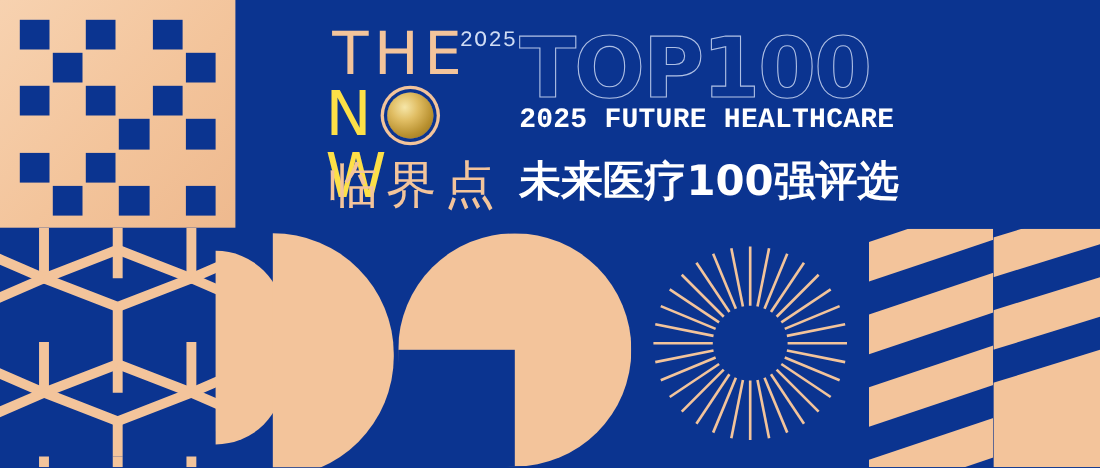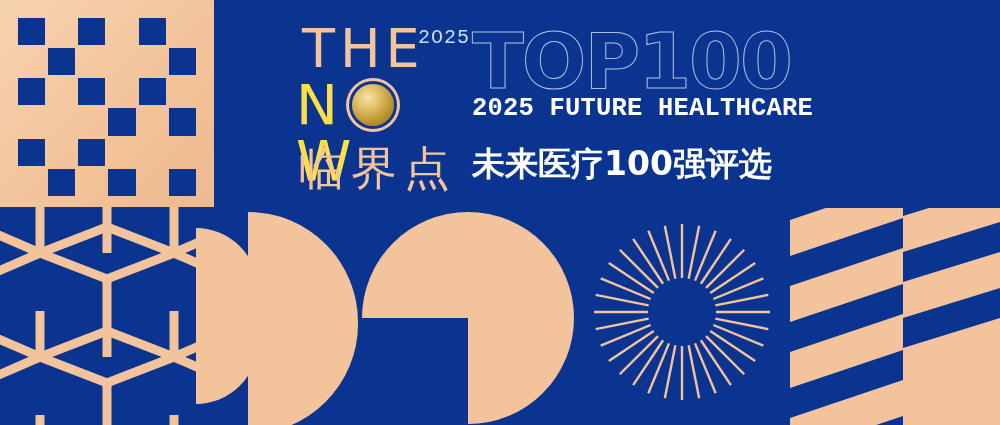--- a/index.html
+++ b/index.html
@@ -69,21 +69,21 @@
     color:transparent;
     -webkit-text-stroke:1px #aebfe4;
     font-family:"DejaVu Sans",sans-serif;
   }
   .en-line{position:absolute;left:0;color:#ffffff;font-weight:700;
     font-size:25.5px;line-height:26px;letter-spacing:0.2px;
     font-family:"Liberation Sans",sans-serif;white-space:nowrap;}
   #en1{top:72px;font-family:Liberation Mono, monospace;}
   #en2{top:96px;}
   #cn-line{position:absolute;left:0;top:122px;color:#ffffff;font-weight:700;
-    font-size:33px;line-height:36px;letter-spacing:0px;white-space:nowrap;
+    font-size:38px;line-height:36px;letter-spacing:0px;white-space:nowrap;
     font-family:"DejaVu Sans","Liberation Sans",sans-serif;}
 </style>
 </head>
 <body>
 
 <div id="stage">
 
   <div class="abs" id="checker-panel">
     <div id="checker-grid">
         <div class="cell on"></div>

